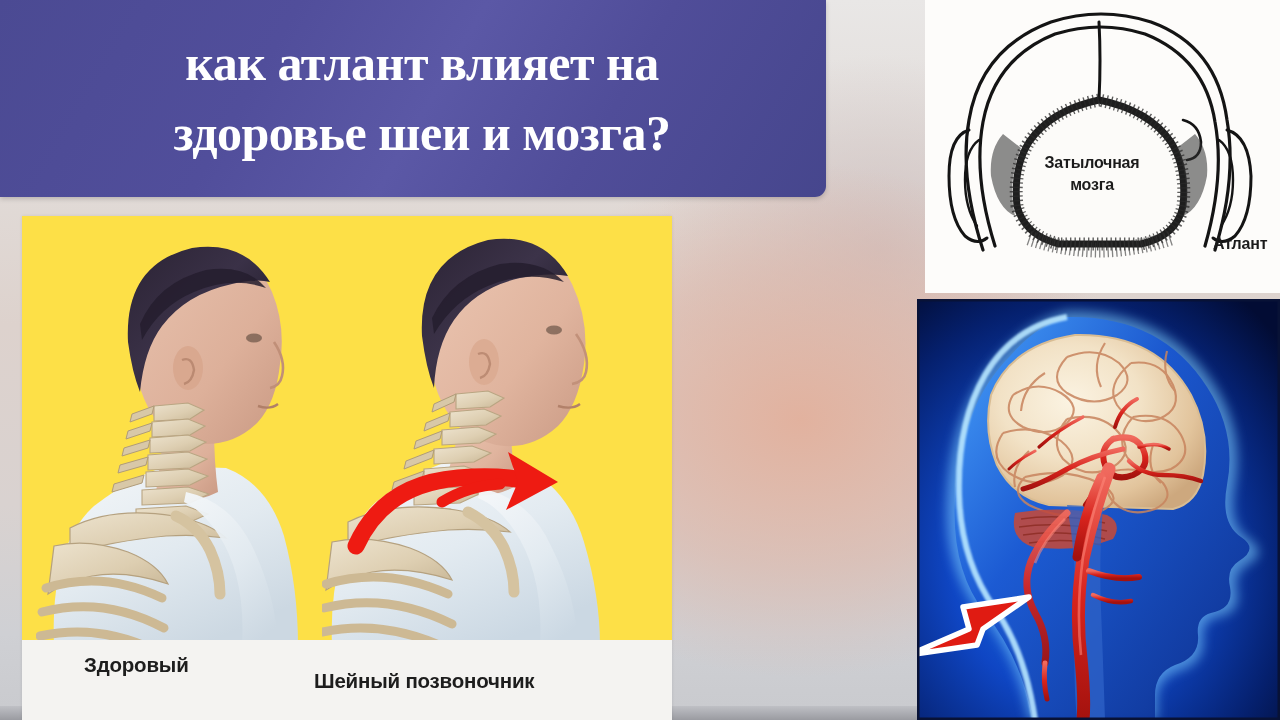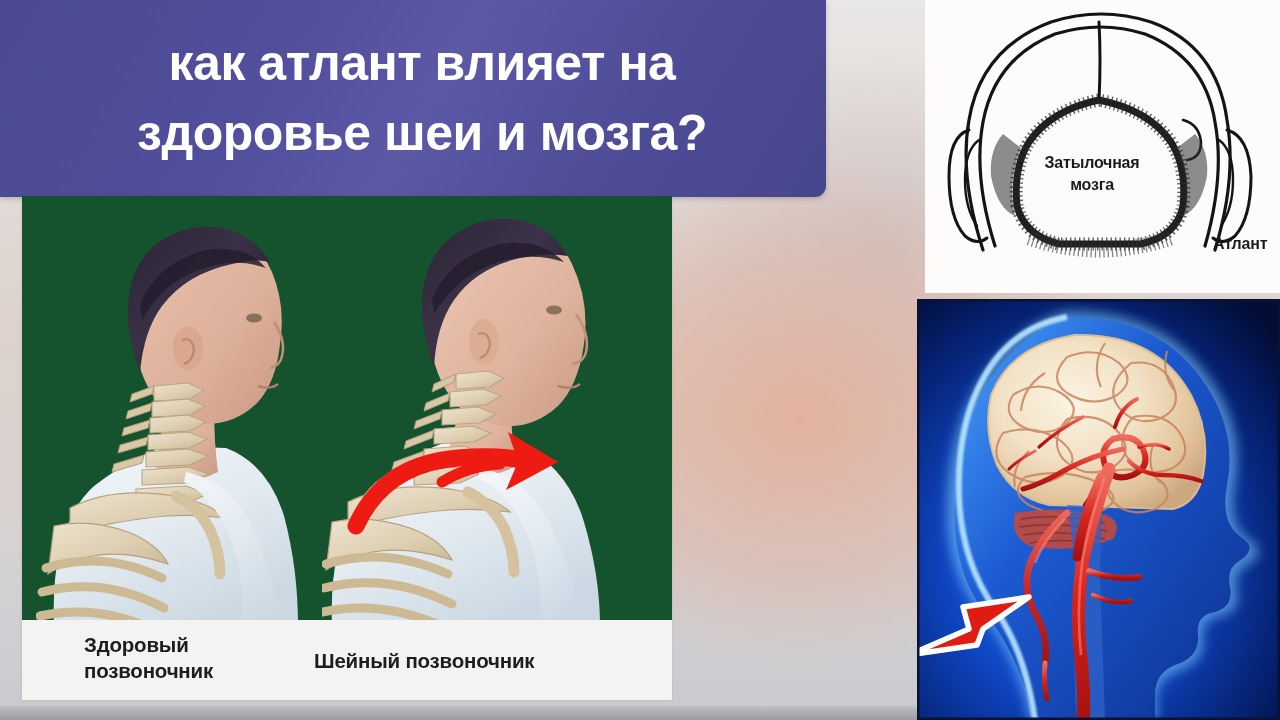--- a/index.html
+++ b/index.html
@@ -26,36 +26,37 @@
   
   #title-banner {
     position:absolute; left:0; top:0; width:826px; height:197px;
     border-bottom-right-radius:11px;
     background:linear-gradient(120deg,#4b4a93 0%,#514e9b 32%,#5b58a6 52%,#504d99 72%,#46468d 100%);
     box-shadow:0 2px 5px rgba(0,0,0,0.18);
     display:flex; flex-direction:column;
     justify-content:center; align-items:center;
     padding:4px 22px 6px 40px;
     overflow:hidden;
+    font-family:Liberation Serif, serif;
   }
   .title-line {
     color:#ffffff;
     font-weight:bold;
     font-size:50px;
     line-height:1.28;
     letter-spacing:-0.5px;
     white-space:nowrap;
     text-align:center;
   }
   .title-line.l1 { margin-bottom:6px; }
 
   
   #spine-panel {
-    position:absolute; left:22px; top:196px; width:650px; height:504px;
-    background:#14532d;
+    position:absolute; left:22px; top:216px; width:650px; height:504px;
+    background:#fde047;
     box-shadow:0 0 3px rgba(0,0,0,0.10);
     overflow:hidden;
   }
   .figure { position:absolute; top:0; height:430px; }
   .figure.healthy { left:14px; width:300px; }
   .figure.osteo   { left:300px; width:330px; }
 
   
   #captions {
     position:absolute; left:0; right:0; bottom:0; height:80px;
@@ -247,21 +248,20 @@
         <path d="M34 330 Q62 268 136 262 Q178 258 208 266" fill="none" stroke="#ee1b12" stroke-width="17" stroke-linecap="round"></path>
         <path d="M186 236 L236 266 L184 294 L196 266 Z" fill="#ee1b12"></path>
         <path d="M120 286 Q146 270 178 268" fill="none" stroke="#ee1b12" stroke-width="11" stroke-linecap="round"></path>
       </g>
     </svg>
   </div>
 
   <div id="captions">
     <div class="caption healthy">
       <div>Здоровый</div>
-      <div>позвоночник</div>
     </div>
     <div class="caption osteo">
       <div>Шейный позвоночник</div>
     </div>
   </div>
 </div>
 
 <div id="skull-panel">
   <svg width="355" height="293" viewBox="0 0 355 293">
     <g fill="none" stroke="#141414" stroke-width="3.2" stroke-linecap="round" stroke-linejoin="round">

